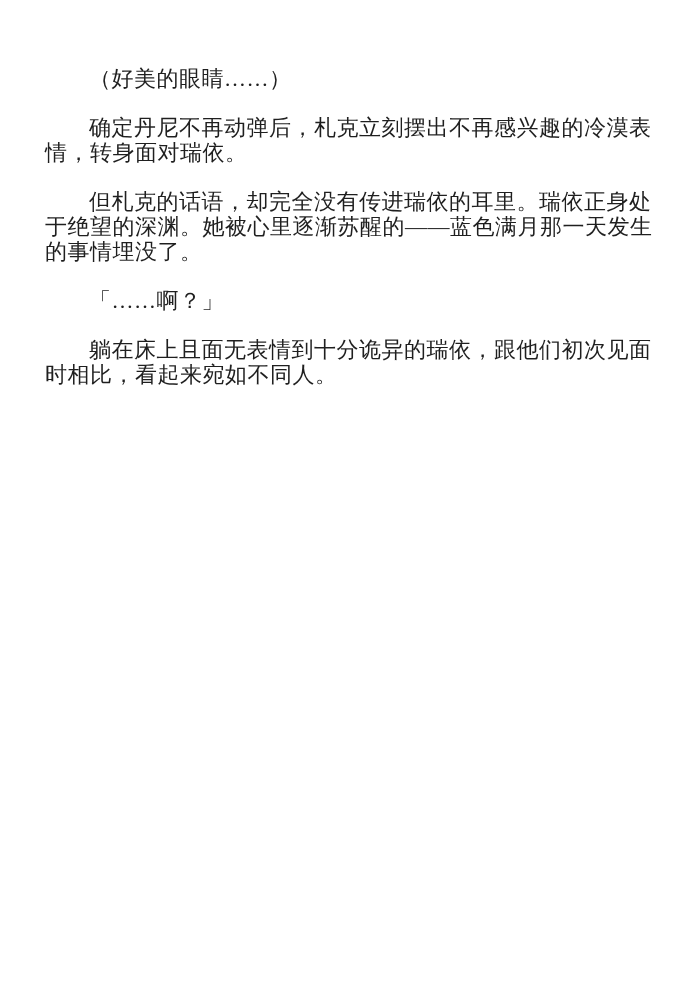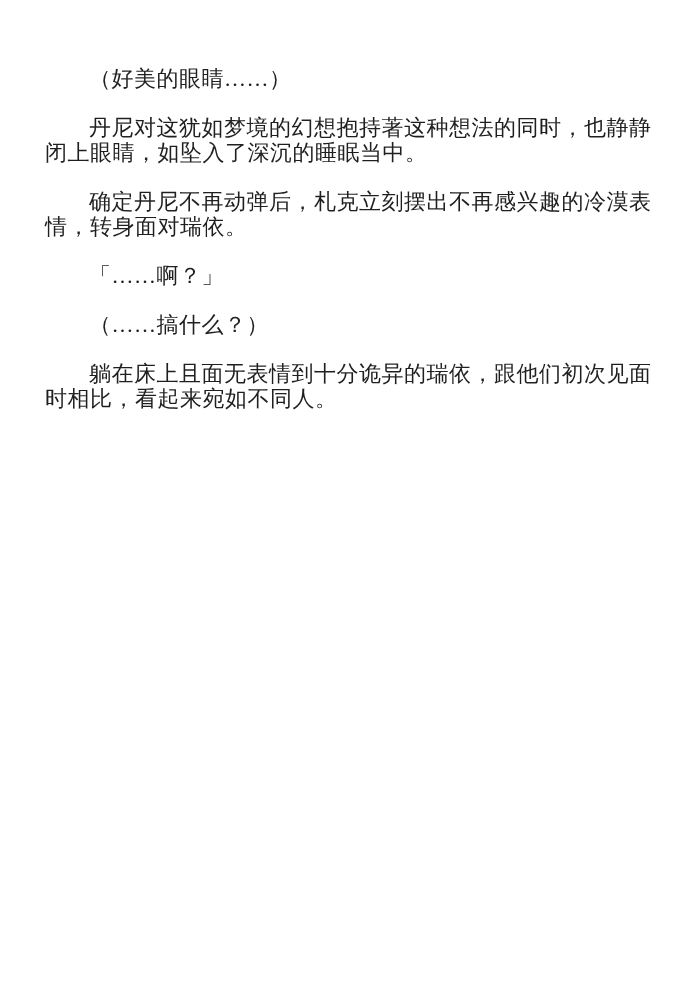--- a/index.html
+++ b/index.html
@@ -28,18 +28,17 @@
     text-indent: 2em;
     text-align: left;
     word-break: break-all;
   }
 </style>
 </head>
 <body>
 
 <div class="page">
   <p class="para">（好美的眼睛……）</p>
-  <p class="para">丹尼对这犹如梦境的幻想抱持著这种想法的同时，也静静闭上眼睛，如坠入了深沉的睡眠当中。</p>
   <p class="para">确定丹尼不再动弹后，札克立刻摆出不再感兴趣的冷漠表情，转身面对瑞依。</p>
+  <p class="para">但札克的话语，却完全没有传进瑞依的耳里。瑞依正身处于绝望的深渊。她被心里逐渐苏醒的——蓝色满月那一天发生的事情埋没了。</p>
   <p class="para">「……啊？」</p>
-  <p class="para">（……搞什么？）</p>
   <p class="para">躺在床上且面无表情到十分诡异的瑞依，跟他们初次见面时相比，看起来宛如不同人。</p>
 </div>
 
 </body></html>

